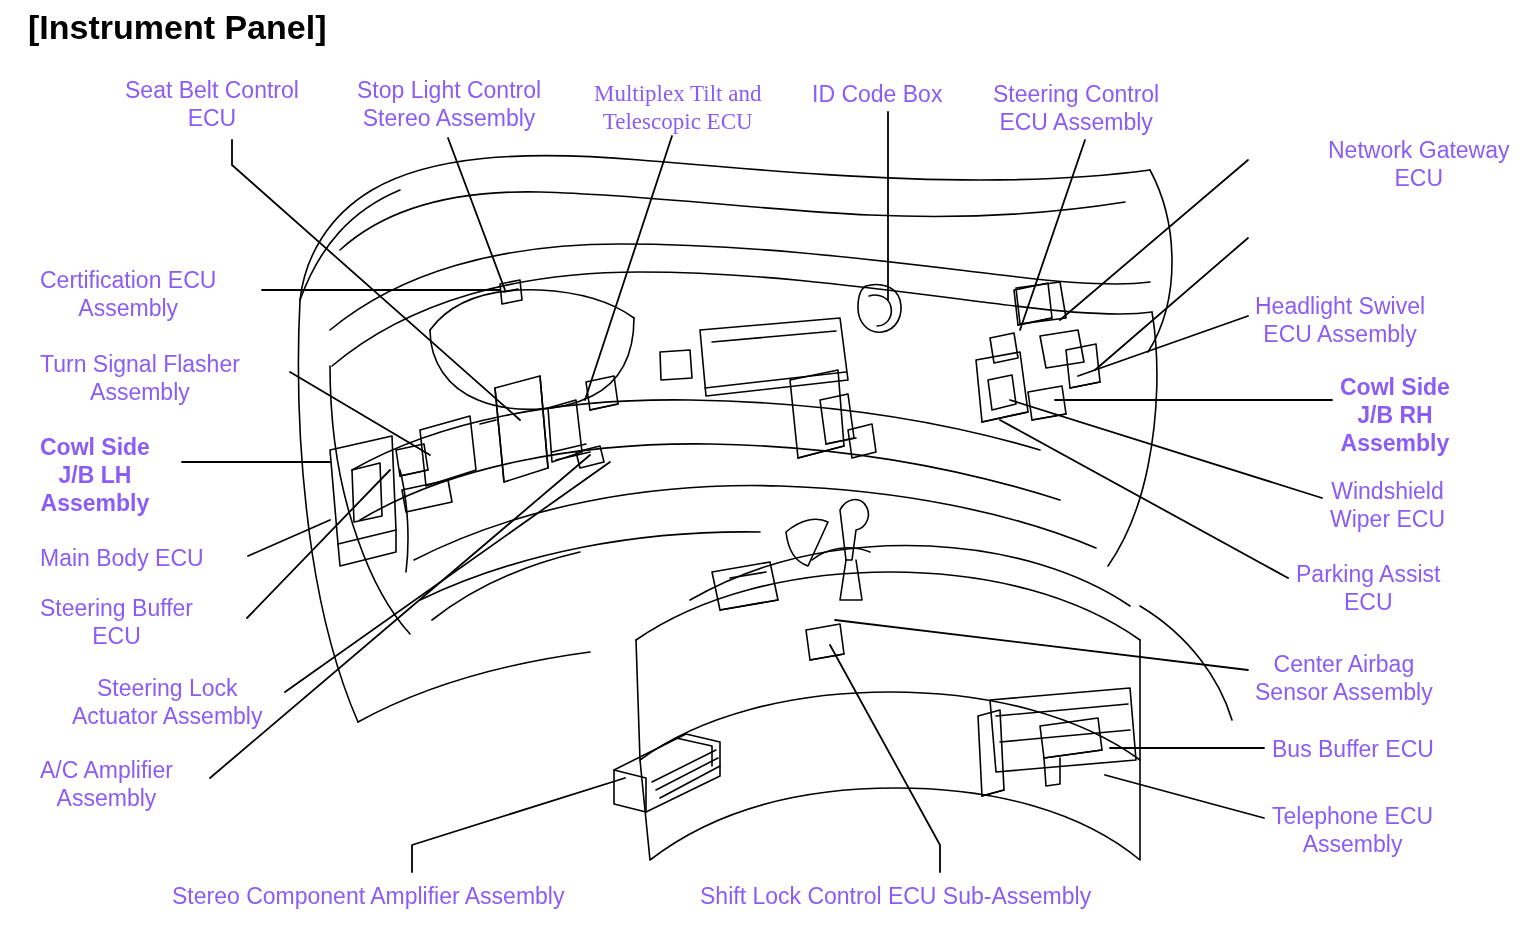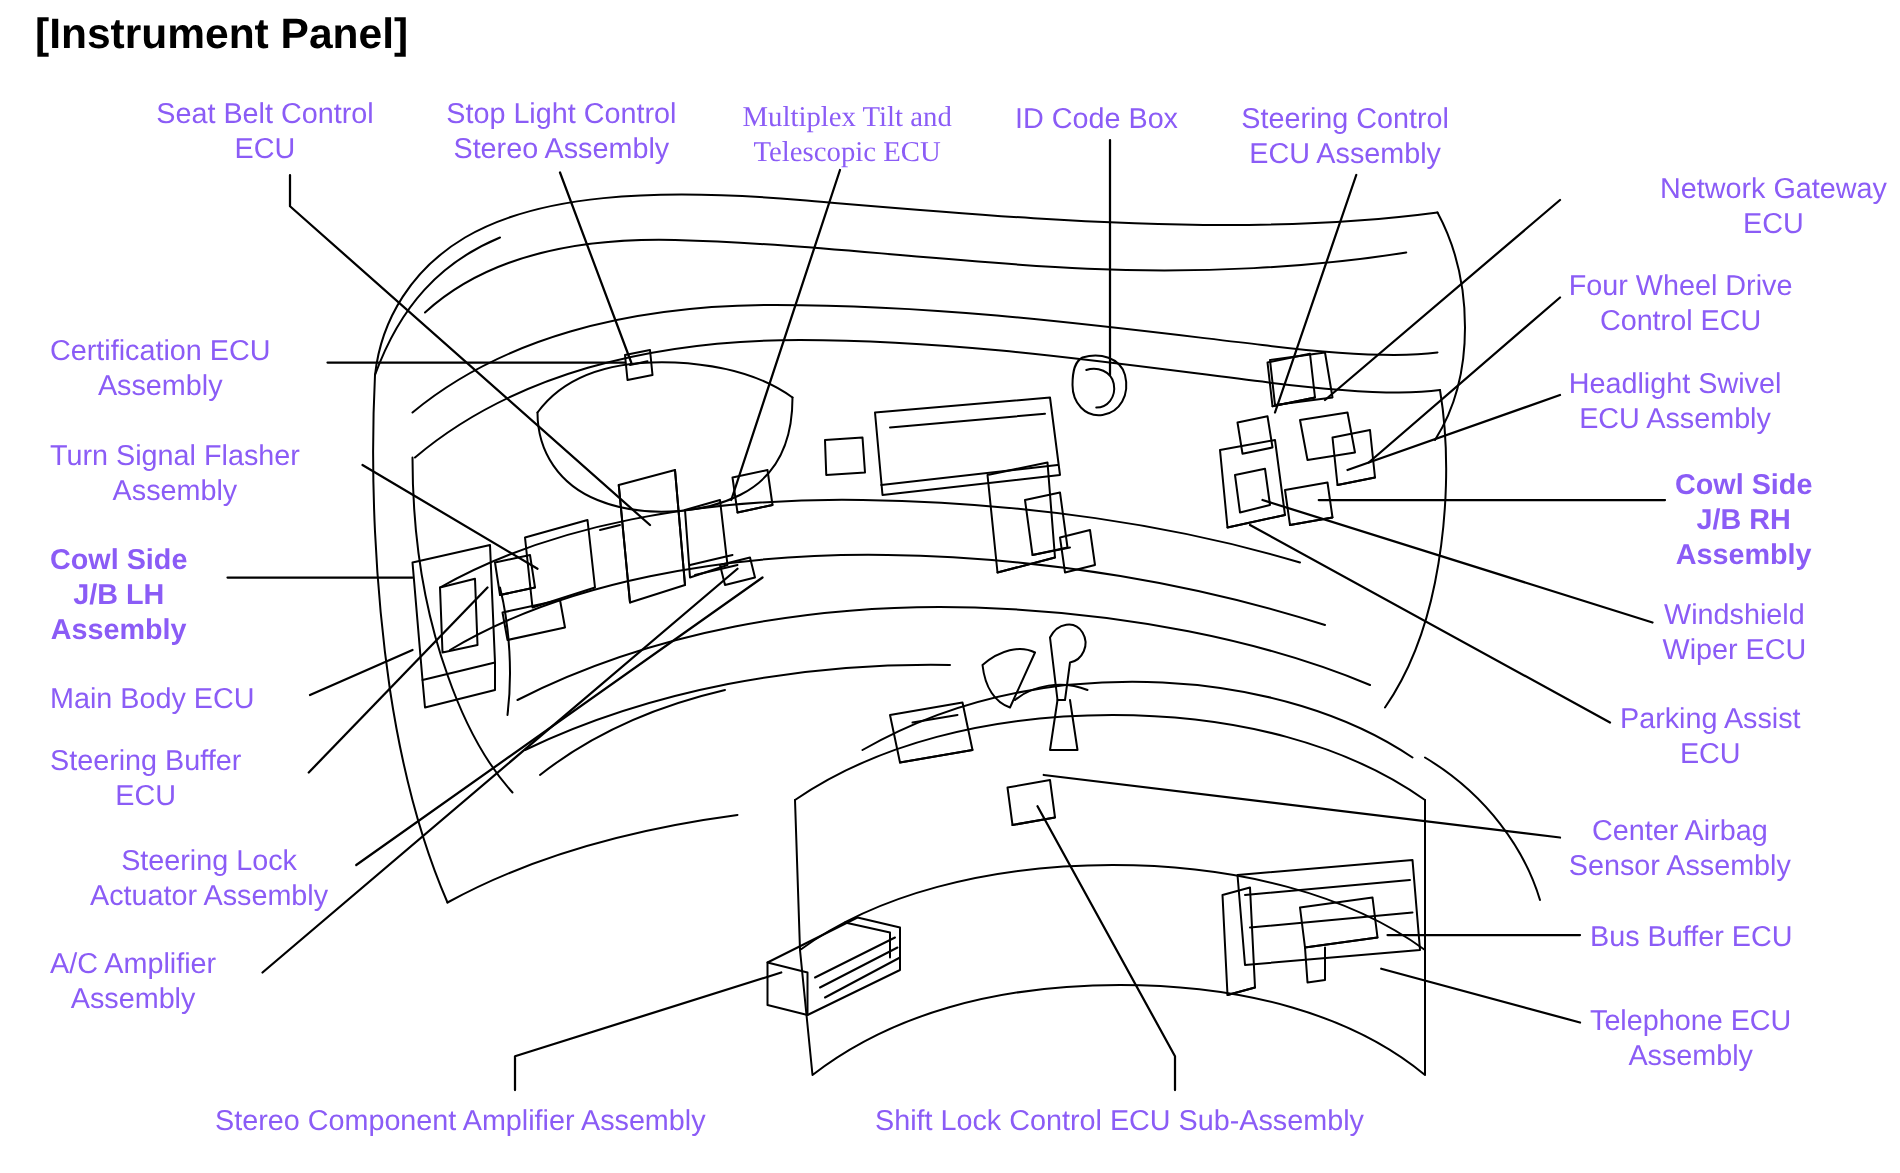--- a/index.html
+++ b/index.html
@@ -204,22 +204,20 @@
 ECU</div>
   <div class="lbl" style="left:357px; top:76px;">Stop Light Control
 Stereo Assembly</div>
   <div class="lbl" style="left:594px; top:80px;font-family:Liberation Serif, serif;">Multiplex Tilt and
 Telescopic ECU</div>
   <div class="lbl" style="left:812px; top:80px;">ID Code Box</div>
   <div class="lbl" style="left:993px; top:80px;">Steering Control
 ECU Assembly</div>
   <div class="lbl" style="left:1299px; top:136px;margin-left:29px;">Network Gateway
 ECU</div>
-  <div class="lbl" style="left:1255px; top:214px;">Four Wheel Drive
-Control ECU</div>
   <div class="lbl" style="left:1255px; top:292px;">Headlight Swivel
 ECU Assembly</div>
   <div class="lbl bold" style="left:1340px; top:373px;">Cowl Side
 J/B RH
 Assembly</div>
   <div class="lbl" style="left:1330px; top:477px;">Windshield
 Wiper ECU</div>
   <div class="lbl" style="left:1296px; top:560px;">Parking Assist
 ECU</div>
   <div class="lbl" style="left:1255px; top:650px;">Center Airbag

